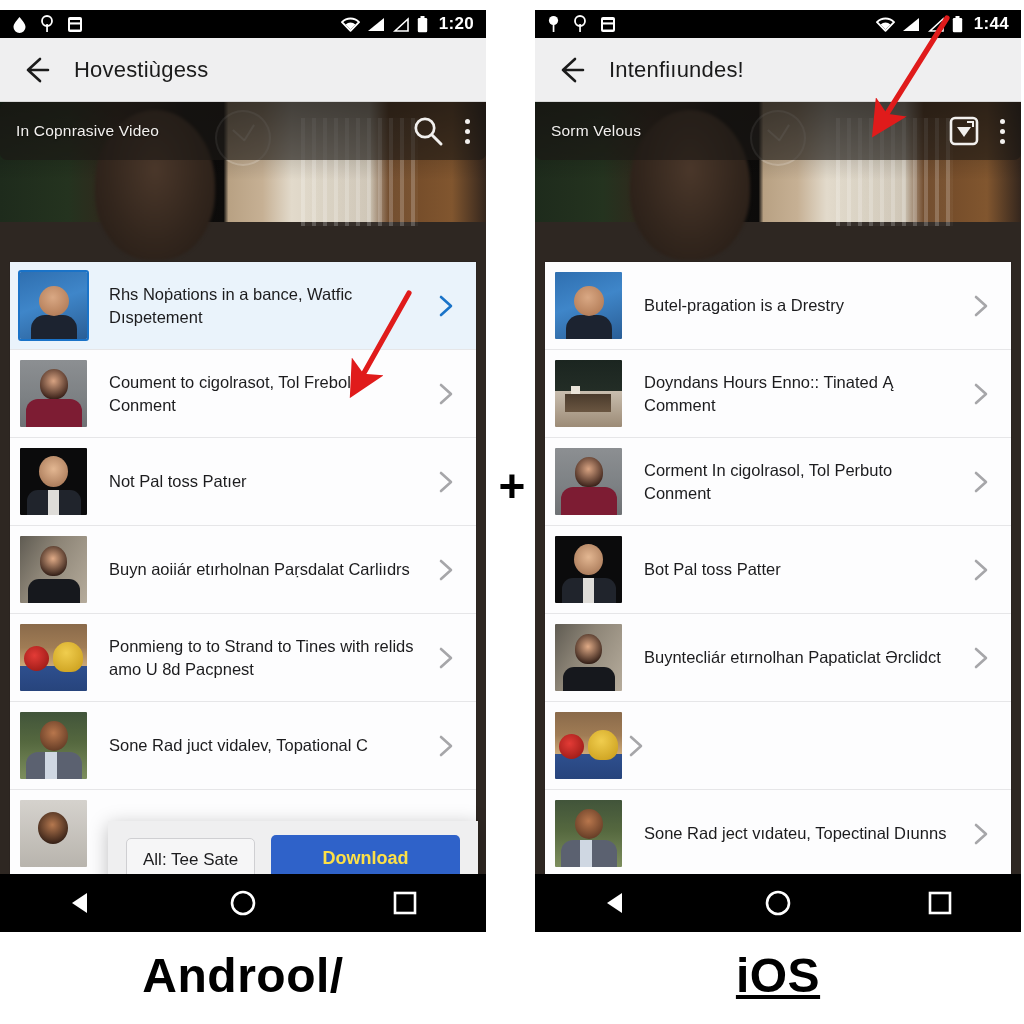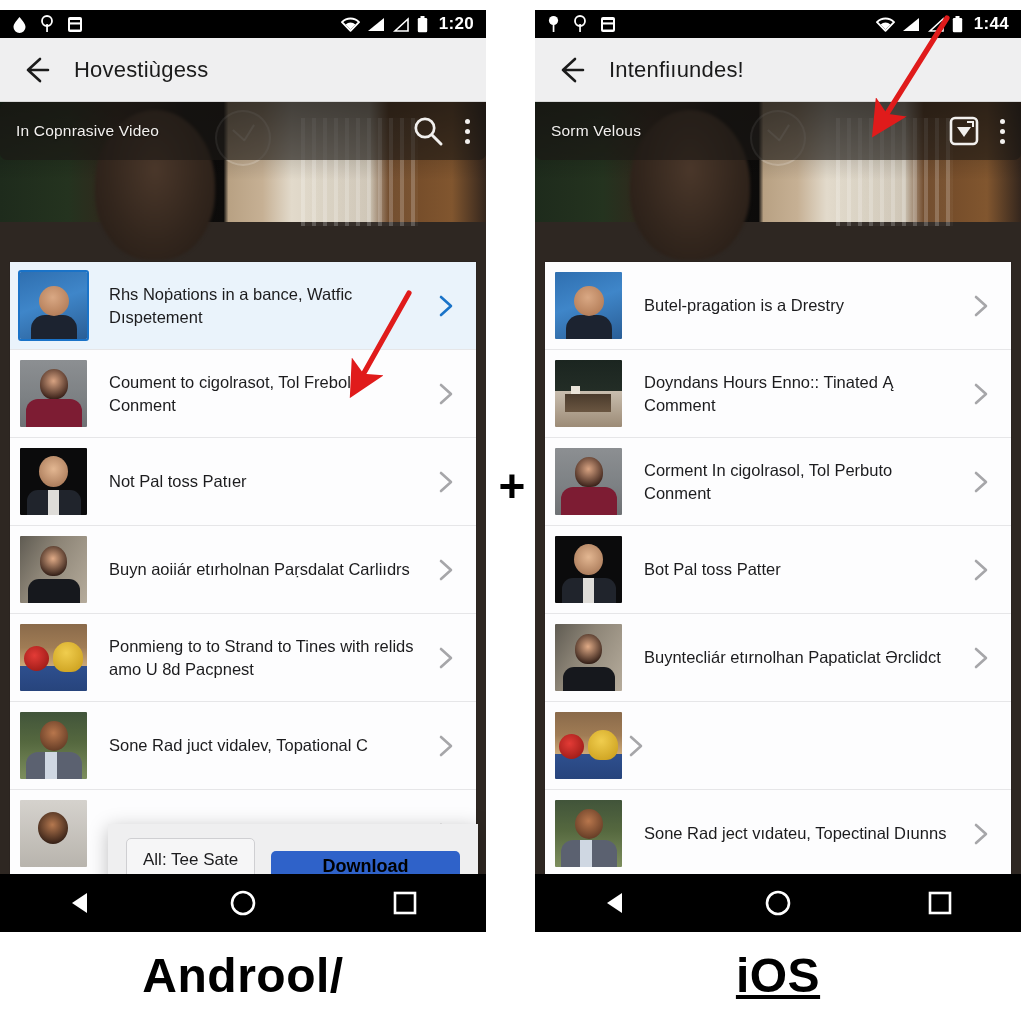--- a/index.html
+++ b/index.html
@@ -244,24 +244,24 @@
     padding:11px 16px;
     font-size:17px;
     color:#1c1c1e;
     white-space:nowrap;
   }
   .btn-primary {
     flex:1 1 auto;
     background:#2f62c9;
     border:none;
     border-radius:5px;
-    padding:5px 16px;
+    padding:13px 16px;
     font-size:18px;
     font-weight:bold;
-    color:#000000;
+    color:#fde047;
     text-align:center;
     white-space:nowrap;
   }
 
   
   .navbar {
     position:absolute;
     left:0; right:0; bottom:0;
     height:58px;
     background:#000;

